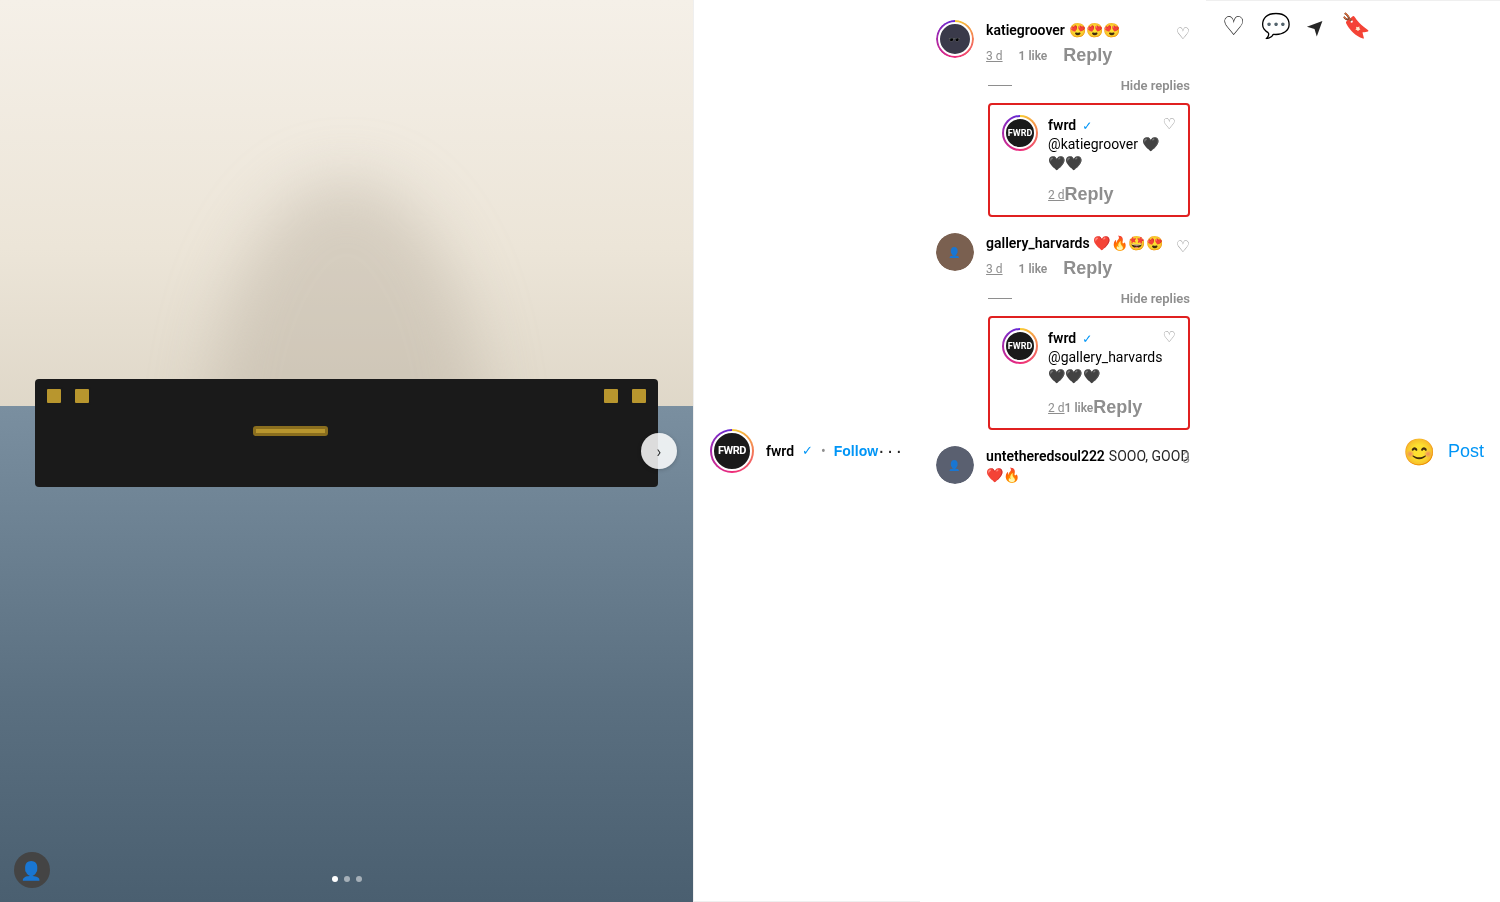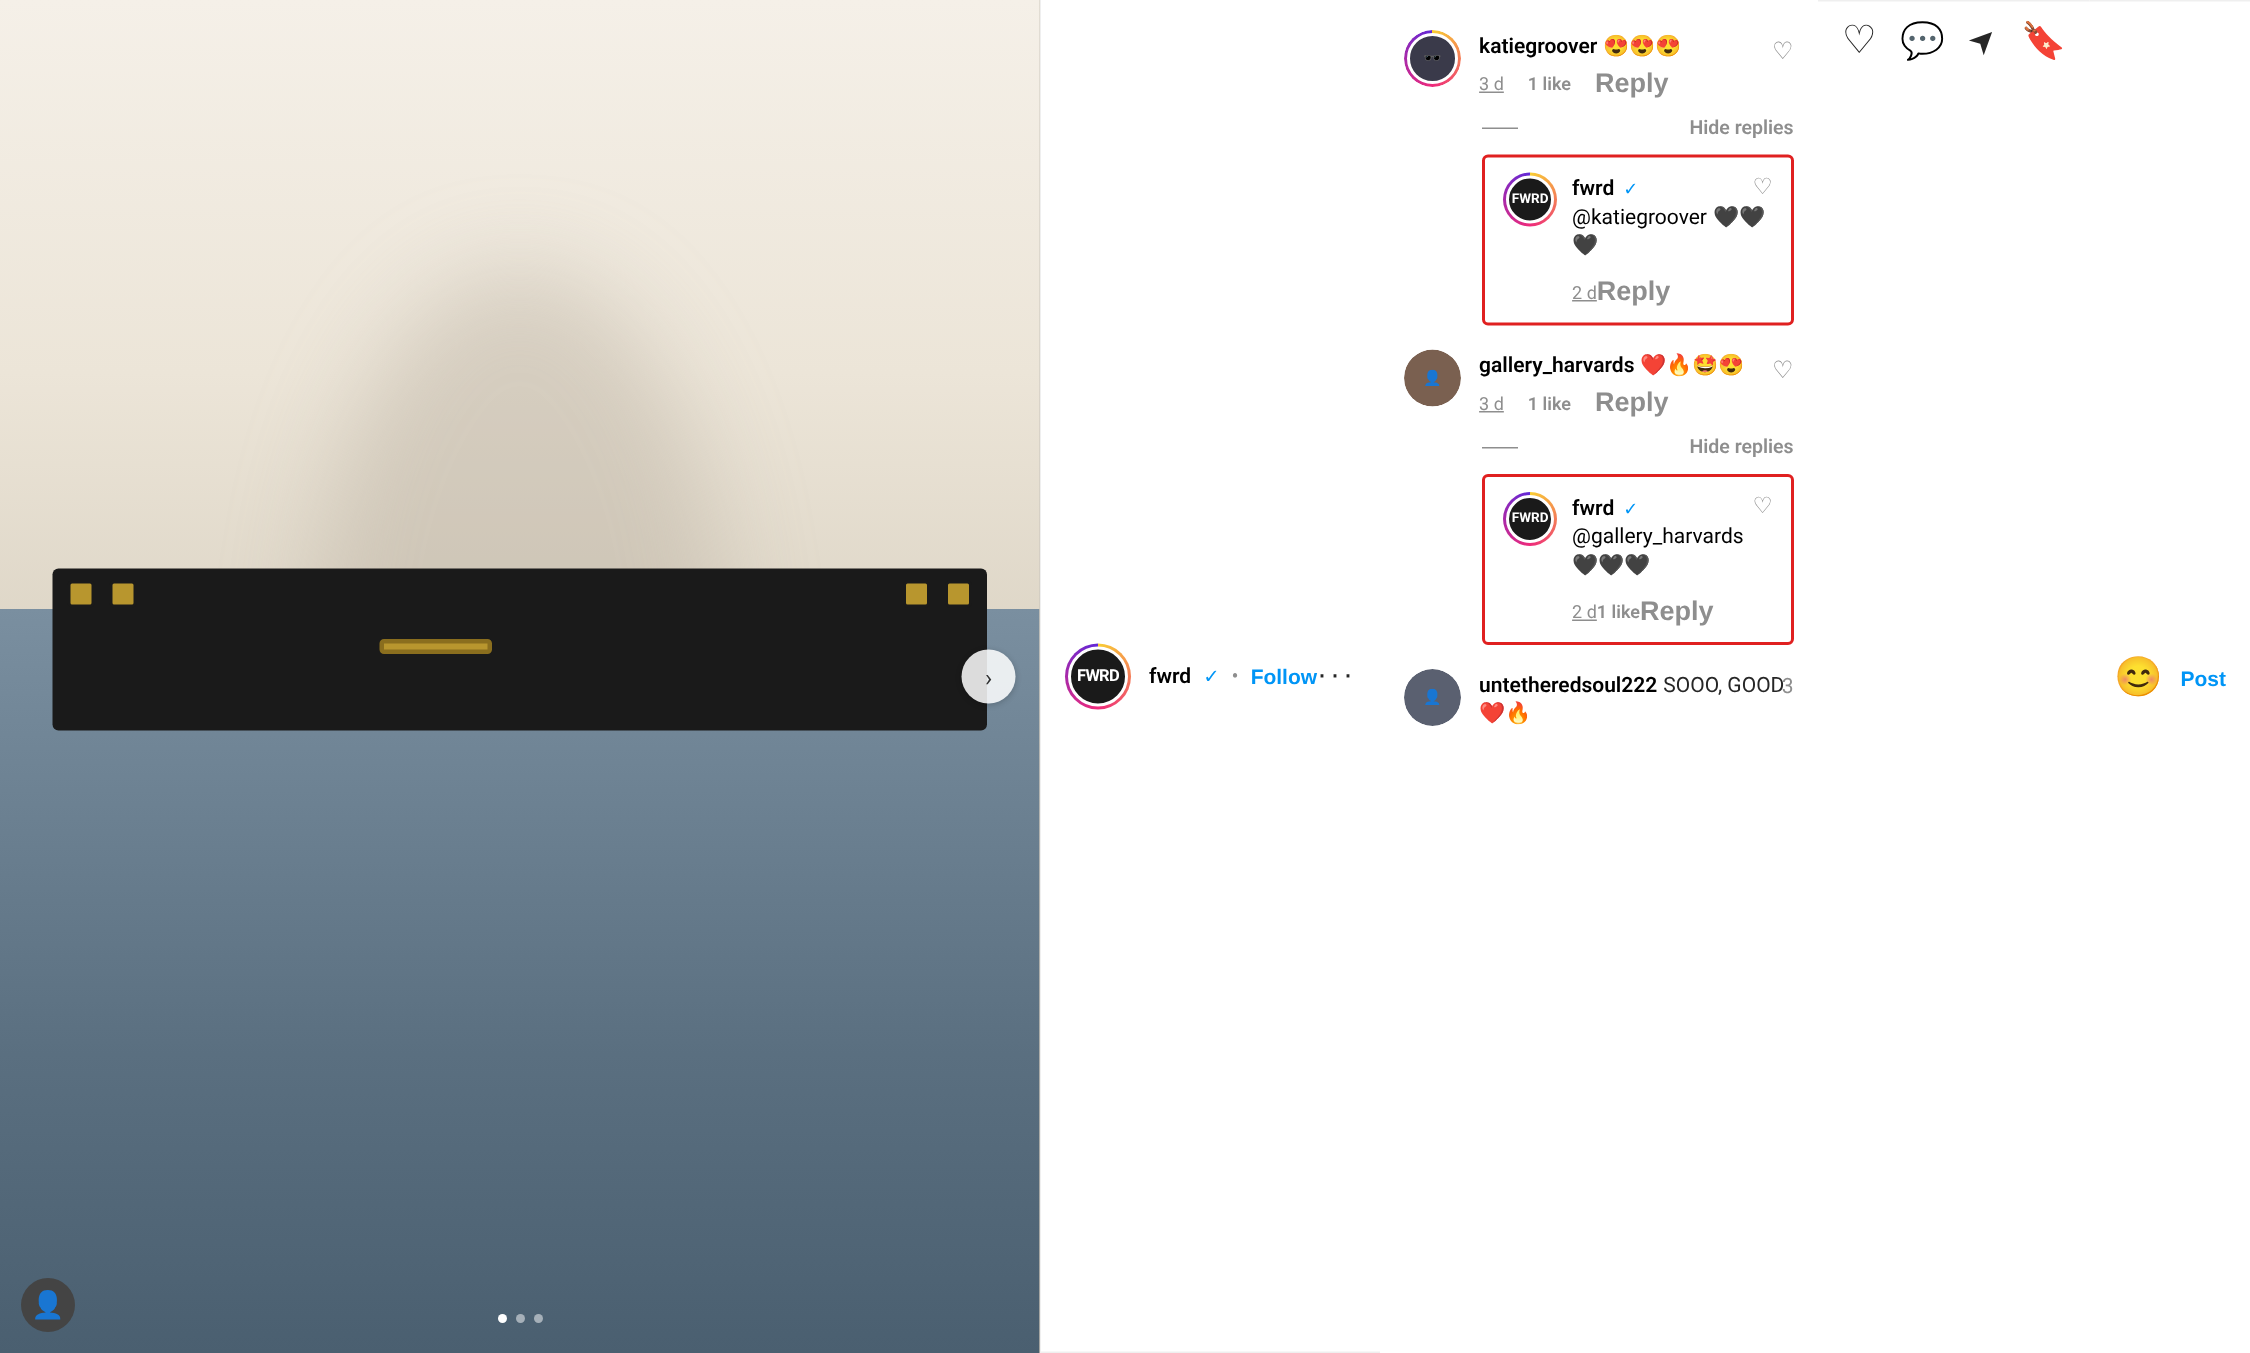--- a/index.html
+++ b/index.html
@@ -292,21 +292,21 @@
     }
     .emoji-icon { font-size: 26px; cursor: pointer; color: #262626; }
     .comment-input {
       flex: 1;
       border: none;
       outline: none;
       font-size: 14px;
       color: #8e8e8e;
       background: transparent;
     }
-    .post-btn { color: #0095f6; font-weight: 700; font-size: 14px; cursor: pointer; background: none; border: none; }
+    .post-btn { color: #0095f6; font-weight: 400; font-size: 18px; cursor: pointer; background: none; border: none; }
   </style>
 </head>
 <body>
 
 <div class="image-panel">
   <div class="photo-bg">
     <div class="shirt-area"></div>
     <div class="shirt-shadow"></div>
     <div class="jeans-area"></div>
     <div class="belt-area">

